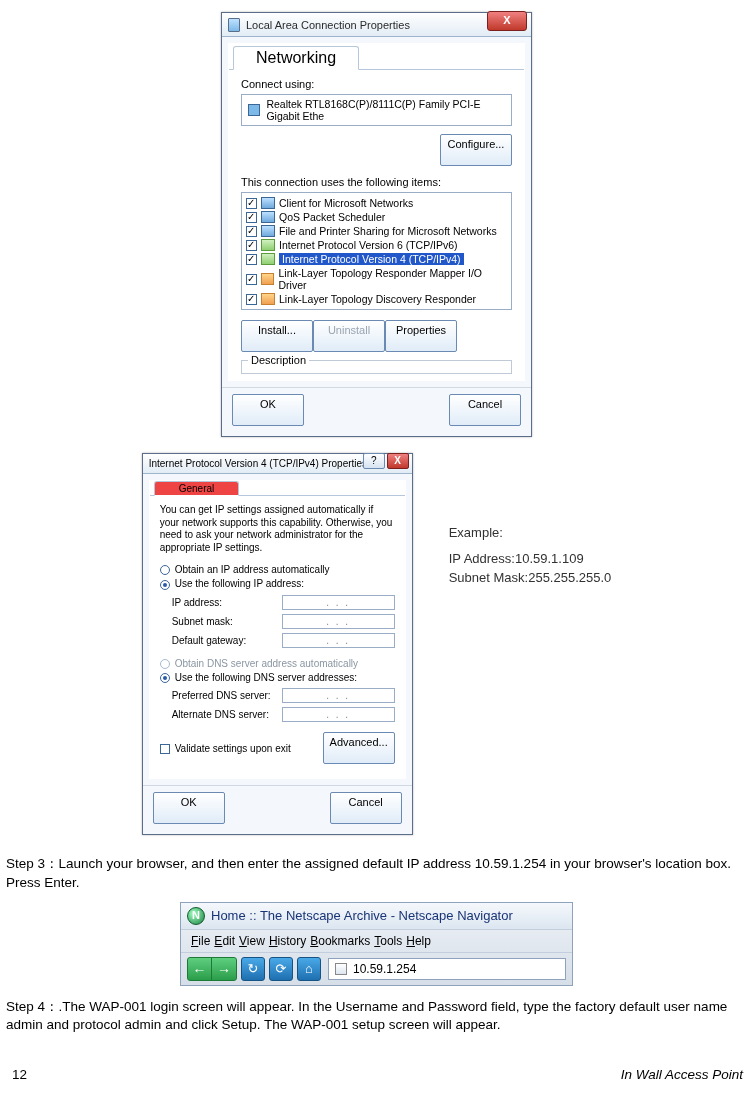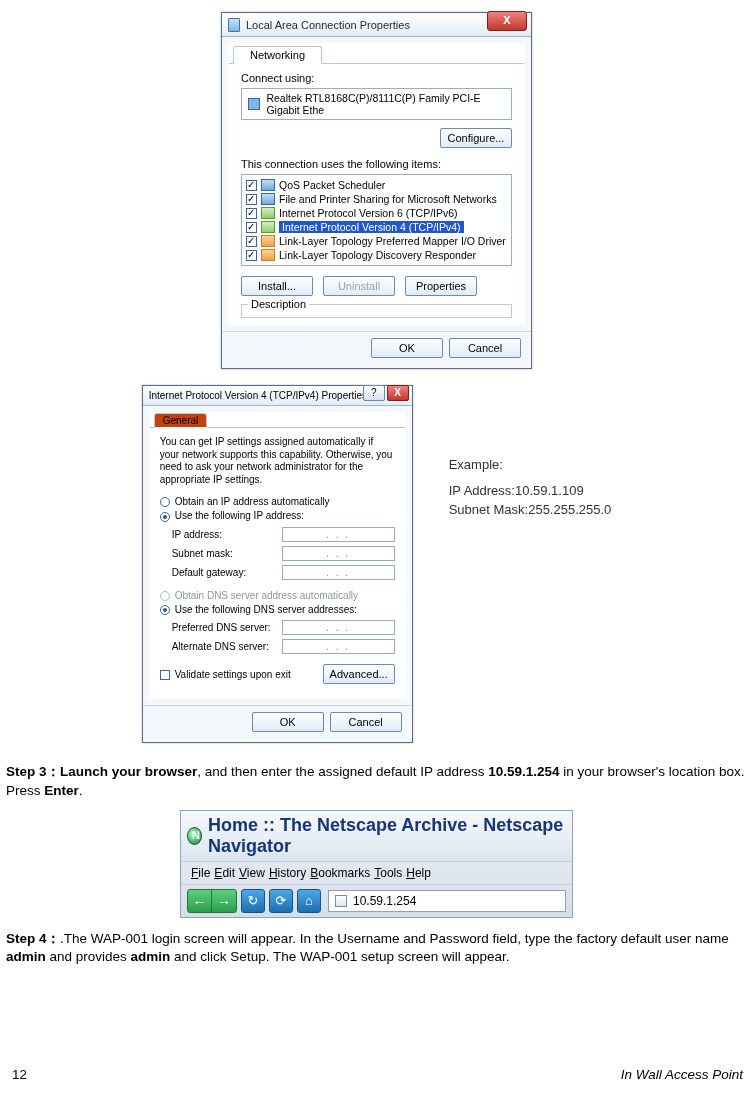--- a/index.html
+++ b/index.html
@@ -7,79 +7,79 @@
   .page{padding:4px 8px 4px 6px;min-height:1094px;position:relative}
 
   
   .dlg1{width:311px;margin:8px auto 16px auto;border:1px solid #5a6e8c;background:#f4f7fc;box-shadow:0 0 2px rgba(0,0,0,.3)}
   .titlebar{background:linear-gradient(#fff,#e2ecf5);height:24px;display:flex;align-items:center;padding:0 0 0 6px;position:relative;border-bottom:1px solid #9fb5cc}
   .titlebar .ticon{width:12px;height:14px;background:linear-gradient(#bfe1ff,#7cb9e8);border:1px solid #5a6e8c;border-radius:1px;margin-right:6px}
   .titlebar .ttxt{font-size:11px;color:#2a2a2a}
   .closebtn{position:absolute;right:4px;top:-2px;width:40px;height:20px;background:linear-gradient(#f08080,#c0392b);border:1px solid #7c1f1f;border-radius:3px;color:#fff;text-align:center;font-size:11px;line-height:16px;font-weight:bold}
   .dlg1-body{background:#fff;margin:6px;border:1px solid #fff}
   .tabrow{display:flex;border-bottom:1px solid #b7c7db;margin-top:2px}
-  .tab{background:#fff;border:1px solid #b7c7db;border-bottom:1px solid #fff;border-radius:3px 3px 0 0;padding:2px 16px;margin-left:4px;margin-bottom:-1px;font-size:11px}
+  .tab{background:#fff;border:1px solid #b7c7db;border-bottom:1px solid #fff;border-radius:3px 3px 0 0;padding:2px 22px;margin-left:4px;margin-bottom:-1px;font-size:16px}
   .panel{padding:8px 12px 6px 12px}
   .lbl{font-size:11px;margin-bottom:4px}
   .adapterbox{border:1px solid #99aec6;display:flex;align-items:center;padding:3px 6px;background:#fff}
   .neticon{width:14px;height:12px;background:#7cb9e8;border:1px solid #3b6797;margin-right:6px}
   .cfgrow{display:flex;justify-content:flex-end;margin:8px 0 10px}
-  .xpbtn{min-width:72px;height:20px;background:linear-gradient(#fff,#e0ecf8);border:1px solid #6a8ab3;border-radius:2px;text-align:center;line-height:18px;font-size:11px;padding:0 6px}
+  .xpbtn{min-width:72px;height:32px;background:linear-gradient(#fff,#e0ecf8);border:1px solid #6a8ab3;border-radius:2px;text-align:center;line-height:18px;font-size:11px;padding:0 6px}
   .listbox{border:1px solid #99aec6;background:#fff;padding:3px 2px}
   .lrow{display:flex;align-items:center;padding:1px 2px}
   .lrow.sel .litxt{background:#2157c9;color:#fff;padding:0 3px}
   .cbx{width:11px;height:11px;border:1px solid #3b6797;margin-right:4px;position:relative;background:#fff}
   .cbx::after{content:"✓";position:absolute;top:-2px;left:0;font-size:10px;color:#000}
   .liicon{width:14px;height:12px;margin-right:4px;background:linear-gradient(#ffd58a,#f0a050);border:1px solid #c78030}
   .liicon.b{background:linear-gradient(#bde0ff,#6fa9dd);border-color:#3b6797}
   .liicon.g{background:linear-gradient(#d0f0c0,#8fcf70);border-color:#5a9c3c}
   .litxt{font-size:10.5px}
-  .btnrow3{display:flex;justify-content:flex-start;gap:10px;margin:10px 0 8px}
+  .btnrow3{display:flex;justify-content:flex-start;margin:10px 0 8px}
   .btnrow3 .xpbtn.dis{color:#9aa5b1}
   .grp{border:1px solid #c0c9d6;padding:6px 8px;margin-top:4px;position:relative}
   .grp .grptitle{position:absolute;top:-7px;left:6px;background:#fff;padding:0 3px;font-size:11px}
   .desc{font-size:10.5px;line-height:1.25}
-  .okrow{display:flex;justify-content:flex-end;gap:6px;padding:6px 10px 10px;background:#f4f7fc;border-top:1px solid #d0d8e3}
+  .okrow{display:flex;justify-content:space-between;gap:6px;padding:6px 10px 10px;background:#f4f7fc;border-top:1px solid #d0d8e3}
 
   
   .row2{display:flex;align-items:flex-start;justify-content:center;gap:36px;margin-bottom:20px}
   .dlg2{width:271px;border:1px solid #5a6e8c;background:#f4f7fc;box-shadow:0 0 2px rgba(0,0,0,.3)}
   .titlebar2{background:linear-gradient(#fff,#e2ecf5);height:20px;display:flex;align-items:center;padding:0 0 0 6px;position:relative;border-bottom:1px solid #9fb5cc}
   .titlebar2 .ttxt{font-size:10px}
   .wbtns{position:absolute;right:3px;top:-1px;display:flex;gap:2px}
   .wbtn{width:22px;height:16px;border:1px solid #6a8ab3;background:linear-gradient(#fff,#d6e3f1);border-radius:2px;font-size:10px;text-align:center;line-height:13px}
   .wbtn.red{background:linear-gradient(#f08080,#c0392b);border-color:#7c1f1f;color:#fff;font-weight:bold}
   .panel2{background:#fff;margin:6px;border:1px solid #fff;padding:0 0 6px}
   .tabrow2{display:flex;border-bottom:1px solid #b7c7db}
-  .tab2{background:#c2410c;border:1px solid #b7c7db;border-bottom:1px solid #fff;border-radius:3px 3px 0 0;padding:1px 8px;margin-left:4px;margin-bottom:-1px;font-size:10px}
+  .tab2{background:#ef4444;border:1px solid #b7c7db;border-bottom:1px solid #fff;border-radius:3px 3px 0 0;padding:1px 24px;margin-left:4px;margin-bottom:-1px;font-size:10px}
   .inner2{padding:8px 10px;font-size:10px}
   .info{line-height:1.25;margin-bottom:10px}
   .radio{width:10px;height:10px;border:1px solid #3b6797;border-radius:50%;display:inline-block;margin-right:5px;vertical-align:middle;position:relative;background:#fff}
   .radio.on::after{content:"";position:absolute;top:2px;left:2px;width:4px;height:4px;background:#2a5aa8;border-radius:50%}
   .radio.dis{opacity:.45}
   .optline{margin:3px 0}
   .optline.d{color:#8a96a3}
   .sub{margin:5px 0 10px 12px}
   .frow{display:flex;align-items:center;margin:4px 0}
   .flbl{width:110px;font-size:10px}
   .ipin{flex:1;border:1px solid #99aec6;height:15px;background:#fff;display:flex;align-items:center;justify-content:center;font-size:10px;letter-spacing:2px;color:#888}
   .chk{width:10px;height:10px;border:1px solid #3b6797;display:inline-block;margin-right:5px;vertical-align:middle;background:#fff}
   .advrow{display:flex;justify-content:flex-end;align-items:center;margin-top:6px}
   .example{font-family:Verdana,Arial;font-size:13px;color:#323232;padding-top:70px;line-height:1.5}
 
   
   .step{font-family:Arial;font-size:13.5px;line-height:1.35;margin:2px 0 10px}
-  .step b{font-weight:bold}
+  .step b{font-weight:normal}
 
   
   .browser{width:393px;margin:6px auto 12px;border:1px solid #8fa2bb;background:linear-gradient(#eef2f7,#d6dee8);font-family:Tahoma}
   .btitle{display:flex;align-items:center;padding:4px 6px;background:linear-gradient(#f5f8fc,#dce6f0)}
   .bticon{width:18px;height:18px;border-radius:50%;background:radial-gradient(circle at 35% 35%,#9fffbf,#1b8040);border:1px solid #0f5a2c;margin-right:6px;position:relative}
   .bticon::after{content:"N";position:absolute;top:1px;left:4px;font-size:11px;font-weight:bold;color:#fff}
-  .btxt{color:#193477;font-weight:bold;font-size:18px}
+  .btxt{color:#193477;font-weight:normal;font-size:13px}
   .menubar{display:flex;gap:4px;padding:4px 10px;border-top:1px solid #c2cedd;border-bottom:1px solid #c2cedd;font-size:12px}
   .menubar span{text-decoration:underline;text-decoration-color:transparent}
   .menubar span::first-letter{text-decoration:underline}
   .toolbar{display:flex;align-items:center;padding:4px 6px;gap:4px}
   .navgrp{display:flex;background:linear-gradient(#5fcf7f,#2a9d4a);border:1px solid #1d7a36;border-radius:3px;overflow:hidden}
   .navbtn{width:24px;height:22px;color:#fff;font-size:14px;text-align:center;line-height:20px;border-right:1px solid #1d7a36}
   .navbtn:last-child{border-right:0}
   .tbtn{width:24px;height:24px;background:linear-gradient(#4aa9e8,#1e6fb0);border:1px solid #165385;border-radius:3px;color:#fff;text-align:center;line-height:22px;font-size:13px}
   .addrwrap{flex:1;display:flex;align-items:center;background:#fff;border:1px solid #8fa2bb;height:22px;padding:0 6px;gap:6px;margin-left:3px}
   .favi{width:12px;height:12px;border:1px solid #888;background:linear-gradient(#fff,#dce6f0)}
@@ -108,41 +108,46 @@
         <span>Realtek RTL8168C(P)/8111C(P) Family PCI-E Gigabit Ethe</span>
       </div>
       <div class="cfgrow">
         <div class="xpbtn">Configure...</div>
       </div>
       <div class="lbl">This connection uses the following items:</div>
       <div class="listbox">
         <div class="lrow">
               <span class="cbx"></span>
               <span class="liicon b"></span>
+              <span class="litxt">Client for Microsoft Networks</span>
+            </div>
+        <div class="lrow">
+              <span class="cbx"></span>
+              <span class="liicon b"></span>
               <span class="litxt">QoS Packet Scheduler</span>
             </div>
         <div class="lrow">
               <span class="cbx"></span>
               <span class="liicon b"></span>
               <span class="litxt">File and Printer Sharing for Microsoft Networks</span>
             </div>
         <div class="lrow">
               <span class="cbx"></span>
               <span class="liicon g"></span>
               <span class="litxt">Internet Protocol Version 6 (TCP/IPv6)</span>
             </div>
         <div class="lrow sel">
               <span class="cbx"></span>
               <span class="liicon g"></span>
               <span class="litxt">Internet Protocol Version 4 (TCP/IPv4)</span>
             </div>
         <div class="lrow">
               <span class="cbx"></span>
               <span class="liicon"></span>
-              <span class="litxt">Link-Layer Topology Preferred Mapper I/O Driver</span>
+              <span class="litxt">Link-Layer Topology Responder Mapper I/O Driver</span>
             </div>
         <div class="lrow">
               <span class="cbx"></span>
               <span class="liicon"></span>
               <span class="litxt">Link-Layer Topology Discovery Responder</span>
             </div>
       </div>
       <div class="btnrow3">
         <div class="xpbtn">Install...</div>
         <div class="xpbtn dis">Uninstall</div>
@@ -248,21 +253,21 @@
     <div class="tbtn">⟳</div>
     <div class="tbtn">⌂</div>
     <div class="addrwrap">
       <span class="favi"></span>
       <span style="font-size:12px">10.59.1.254</span>
     </div>
   </div>
 </div>
 
 <p class="step" style="padding-left:0;text-indent:0">
-  <b>Step 4：</b><span>.The WAP-001 login screen will appear. In the Username and Password field, type the factory default user name </span><b>admin</b><span> and provides </span><b>admin</b><span> and click Setup. The WAP-001 setup screen will appear.</span>
+  <b>Step 4：</b><span>.The WAP-001 login screen will appear. In the Username and Password field, type the factory default user name </span><b>admin</b><span> and protocol </span><b>admin</b><span> and click Setup. The WAP-001 setup screen will appear.</span>
 </p>
 
 <div class="footer">
   <span>12</span>
   <span class="r">In  Wall  Access  Point</span>
 </div>
 
 </div>
 
 </body></html>

